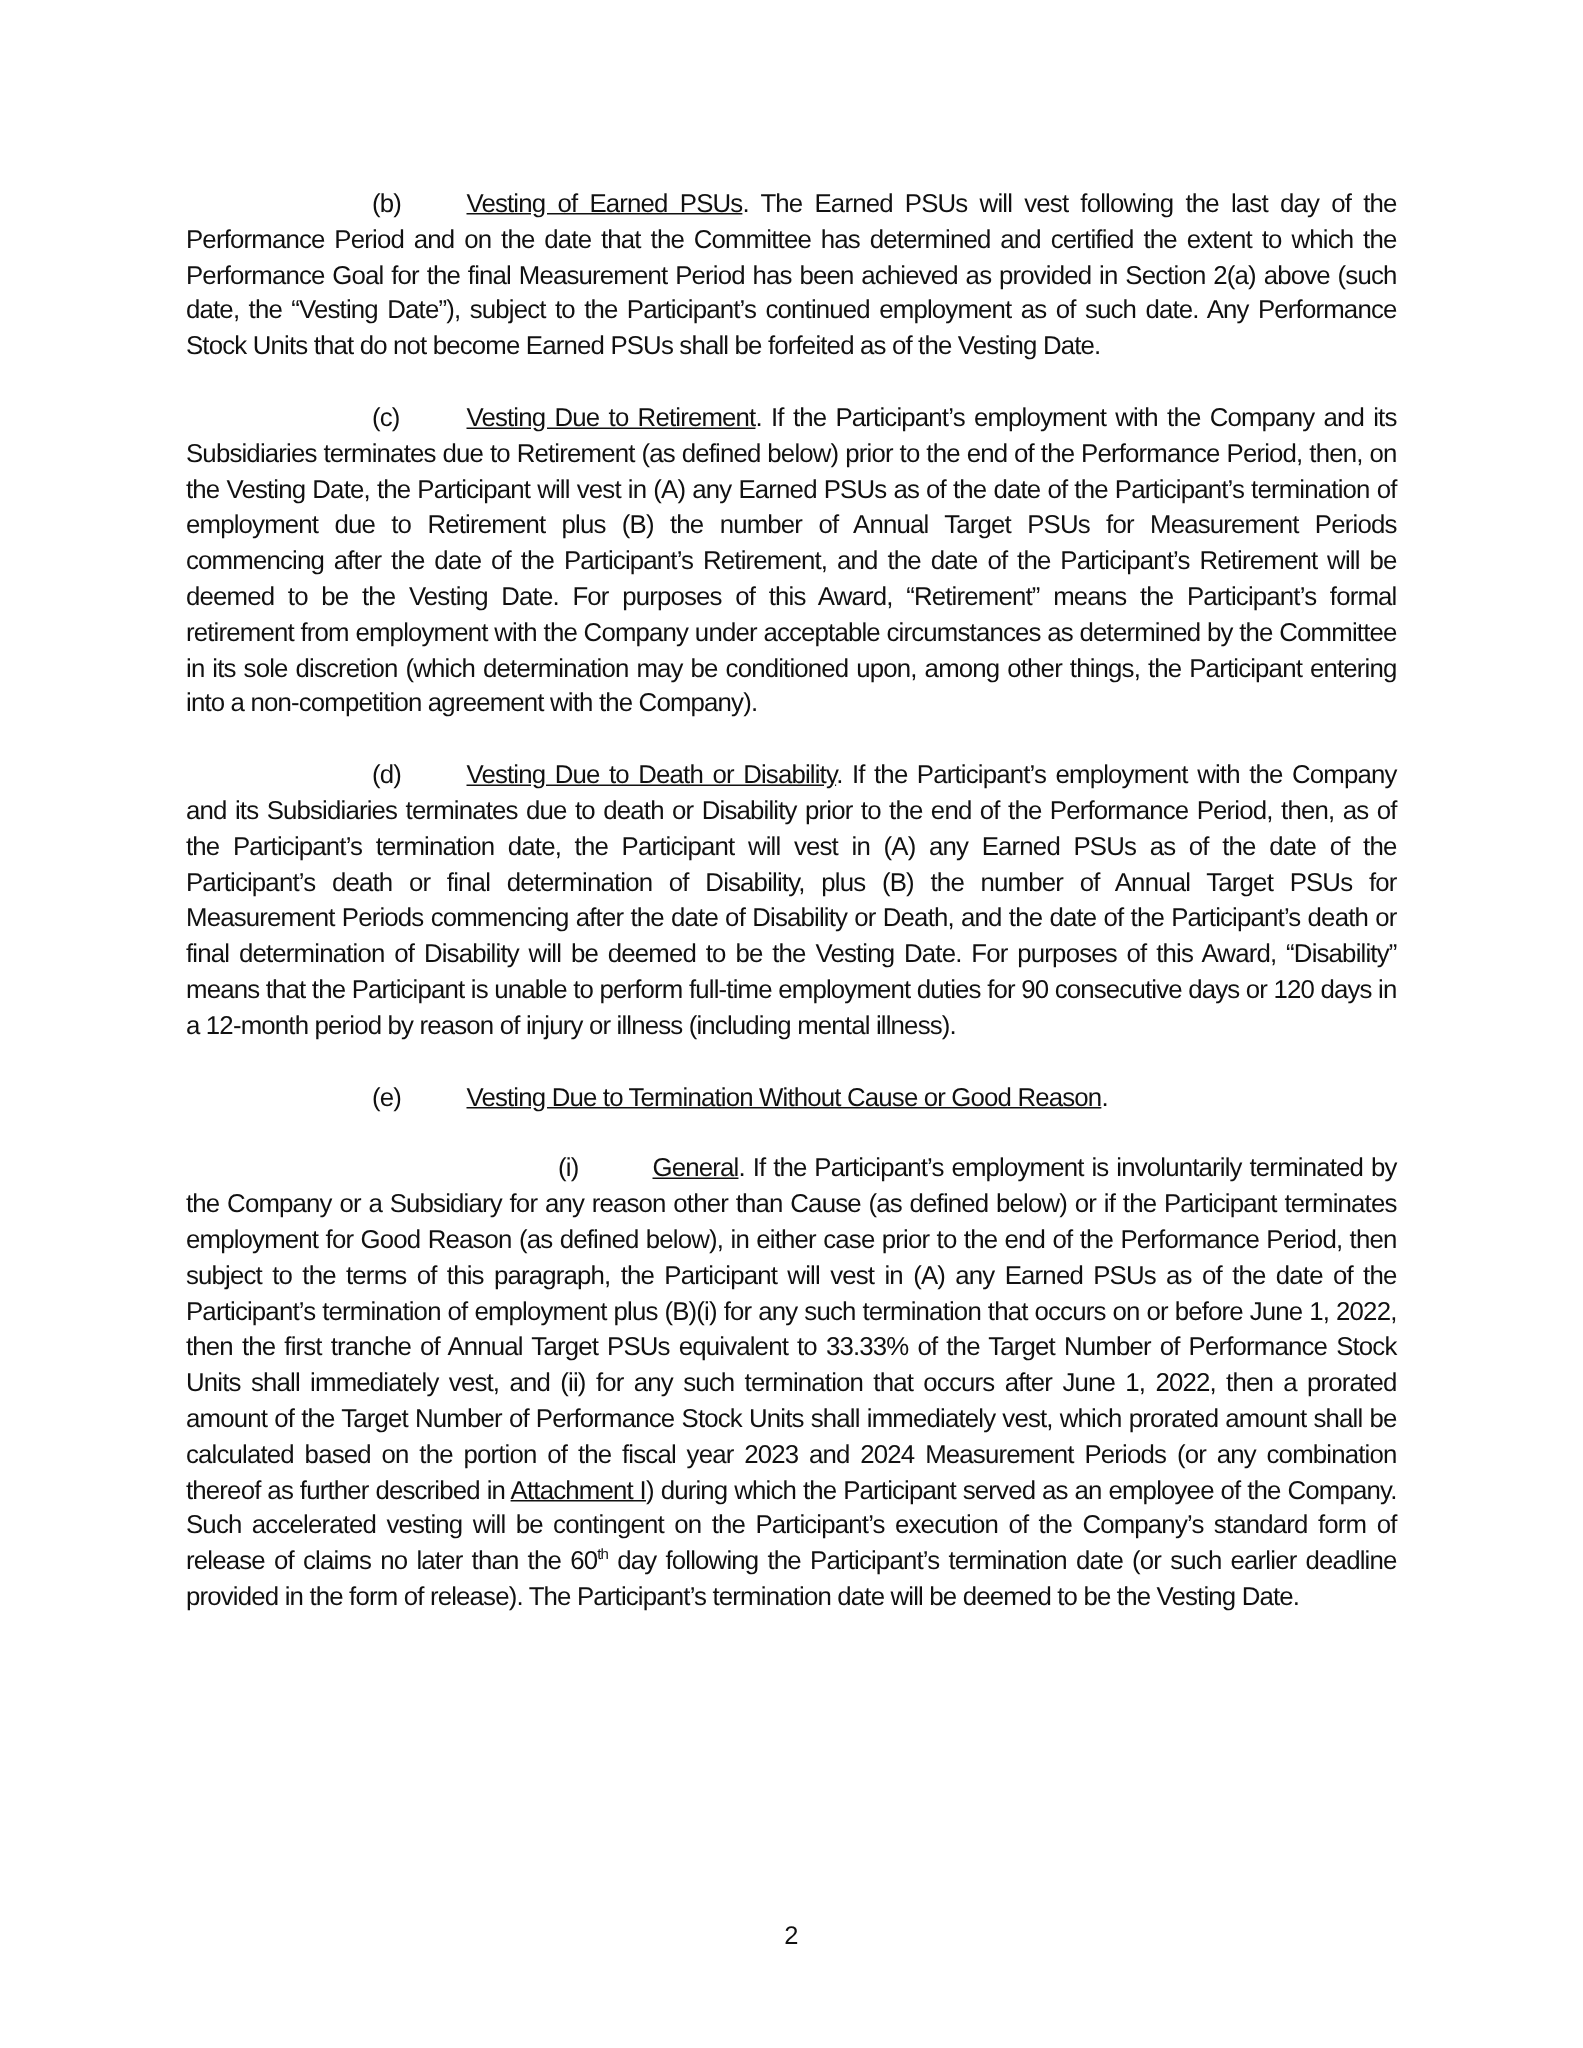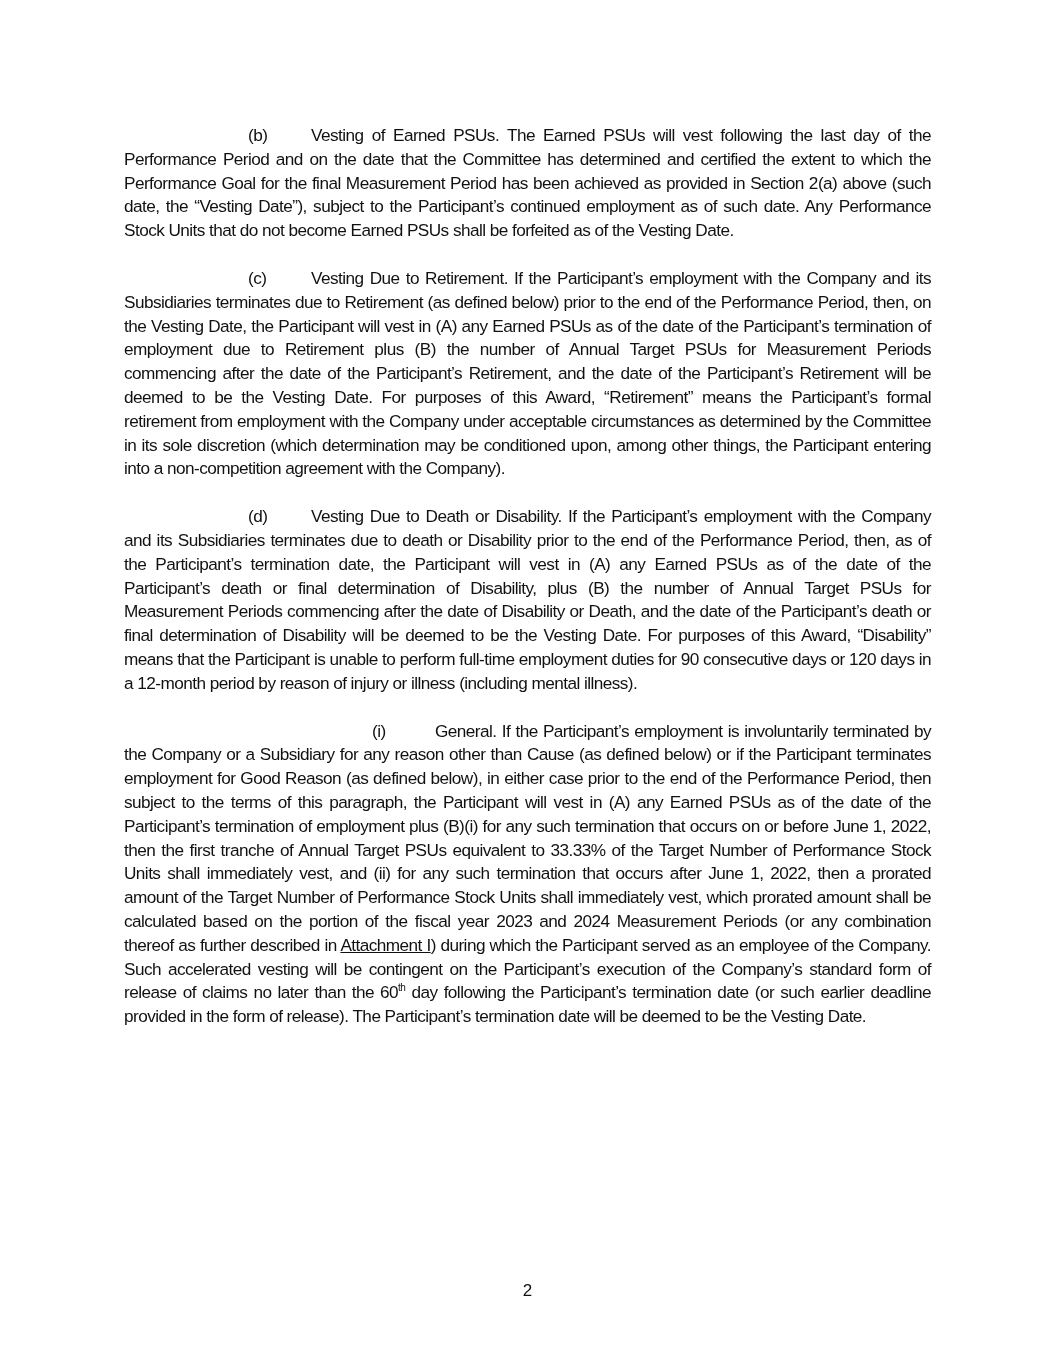--- a/index.html
+++ b/index.html
@@ -7,38 +7,39 @@
   .page {
     position: absolute; left: 124px; top: 124px; width: 807px;
     font-family: "Liberation Sans", sans-serif;
     font-size: 17.2px; line-height: 23.8px; color: #111;
     letter-spacing: -0.55px;
   }
   .para { margin: 0 0 24px 0; text-align: justify; text-align-last: left; }
   .indent1 { text-indent: 124px; }
   .indent2 { text-indent: 248px; margin-top: 12px; }
   .num { display: inline-block; text-indent: 0; width: 63px; }
-  .head { }
+  .head { text-decoration: underline; }
   .ul { text-decoration: underline; }
   .heading-e { margin: 0 0 24px 0; padding-left: 124px; }
   sup { font-size: 10px; line-height: 0; vertical-align: super; }
   .page-number {
     position: absolute; top: 1281px; left: 0; width: 1055px; text-align: center;
     font-family: "Liberation Sans", sans-serif; font-size: 17px; color: #111;
   }
 </style>
 </head>
 <body>
 
 <div class="page">
 
   <p class="para indent1"><span class="num">(b)</span><span class="head">Vesting of Earned PSUs</span><span>.  The Earned PSUs will vest following the last day of the Performance Period and on the date that the Committee has determined and certified the extent to which the Performance Goal for the final Measurement Period has been achieved as provided in Section 2(a) above (such date, the “Vesting Date”), subject to the Participant’s continued employment as of such date.  Any Performance Stock Units that do not become Earned PSUs shall be forfeited as of the Vesting Date.</span></p>
 
   <p class="para indent1"><span class="num">(c)</span><span class="head">Vesting Due to Retirement</span><span>.  If the Participant’s employment with the Company and its Subsidiaries terminates due to Retirement (as defined below) prior to the end of the Performance Period, then, on the Vesting Date, the Participant will vest in (A) any Earned PSUs as of the date of the Participant’s termination of employment due to Retirement plus (B) the number of Annual Target PSUs for Measurement Periods commencing after the date of the Participant’s Retirement, and the date of the Participant’s Retirement will be deemed to be the Vesting Date.  For purposes of this Award, “Retirement” means the Participant’s formal retirement from employment with the Company under acceptable circumstances as determined by the Committee in its sole discretion (which determination may be conditioned upon, among other things, the Participant entering into a non-competition agreement with the Company).</span></p>
 
   <p class="para indent1"><span class="num">(d)</span><span class="head">Vesting Due to Death or Disability</span><span>.  If the Participant’s employment with the Company and its Subsidiaries terminates due to death or Disability prior to the end of the Performance Period, then, as of the Participant’s termination date, the Participant will vest in (A) any Earned PSUs as of the date of the Participant’s death or final determination of Disability, plus (B) the number of Annual Target PSUs for Measurement Periods commencing after the date of Disability or Death, and the date of the Participant’s death or final determination of Disability will be deemed to be the Vesting Date.  For purposes of this Award, “Disability” means that the Participant is unable to perform full-time employment duties for 90 consecutive days or 120 days in a 12-month period by reason of injury or illness (including mental illness).</span></p>
 
+  <p class="heading-e"><span class="num">(e)</span><span class="head">Vesting Due to Termination Without Cause or Good Reason</span><span>.</span></p>
 
   <p class="para indent2"><span class="num">(i)</span><span class="head">General</span><span>.  If the Participant’s employment is involuntarily terminated by the Company or a Subsidiary for any reason other than Cause (as defined below) or if the Participant terminates employment for Good Reason (as defined below), in either case prior to the end of the Performance Period, then subject to the terms of this paragraph, the Participant will vest in (A) any Earned PSUs as of the date of the Participant’s termination of employment plus (B)(i) for any such termination that occurs on or before June 1, 2022, then the first tranche of Annual Target PSUs equivalent to 33.33% of the Target Number of Performance Stock Units shall immediately vest, and (ii) for any such termination that occurs after June 1, 2022, then a prorated amount of the Target Number of Performance Stock Units shall immediately vest, which prorated amount shall be calculated based on the portion of the fiscal year 2023 and 2024 Measurement Periods (or any combination thereof as further described in </span><span class="ul">Attachment I</span><span>) during which the Participant served as an employee of the Company.  Such accelerated vesting will be contingent on the Participant’s execution of the Company’s standard form of release of claims no later than the 60</span><sup>th</sup><span> day following the Participant’s termination date (or such earlier deadline provided in the form of release).  The Participant’s termination date will be deemed to be the Vesting Date.</span></p>
 
 </div>
 
 <div class="page-number">2</div>
 
 </body></html>

